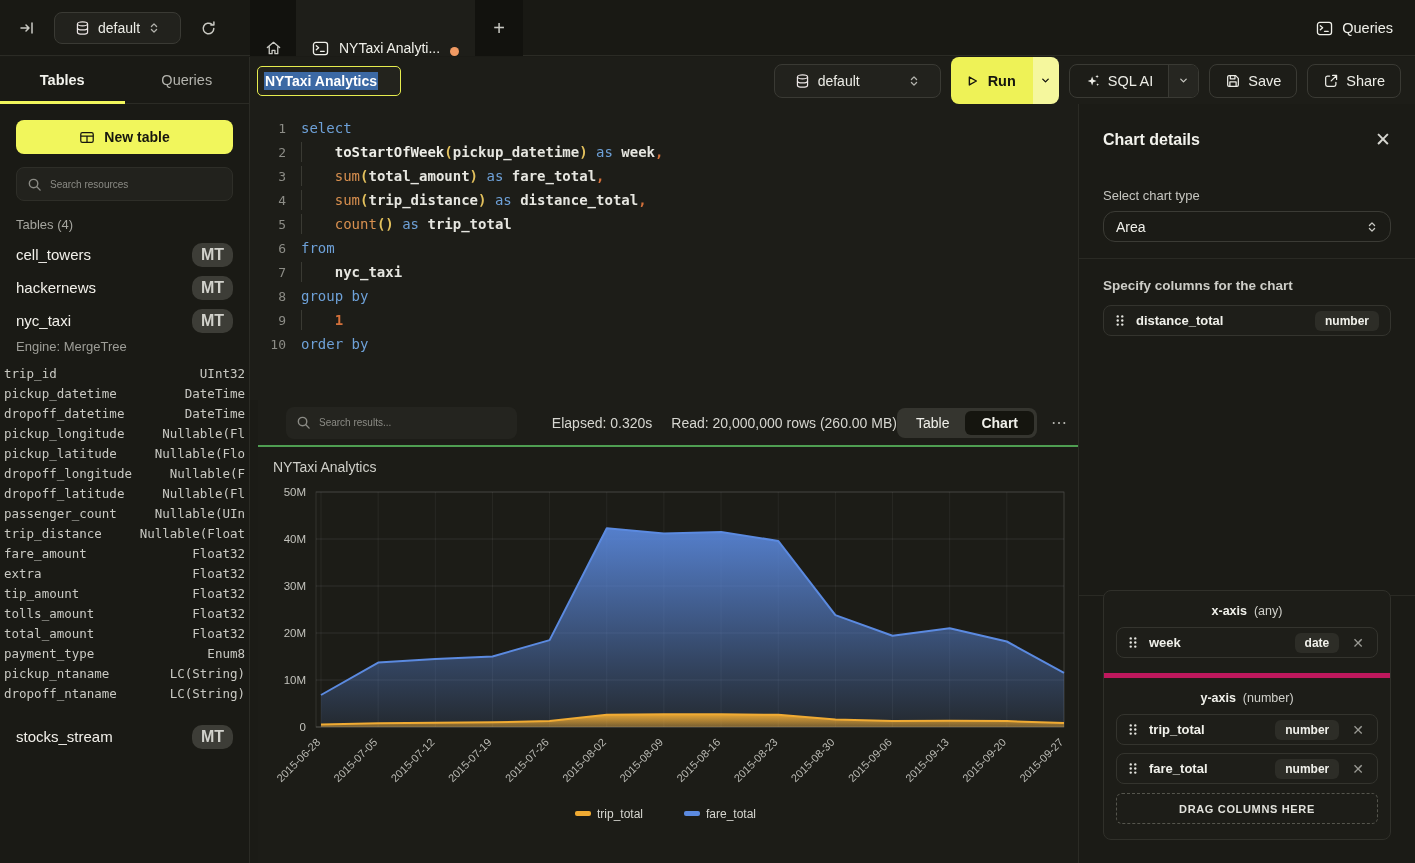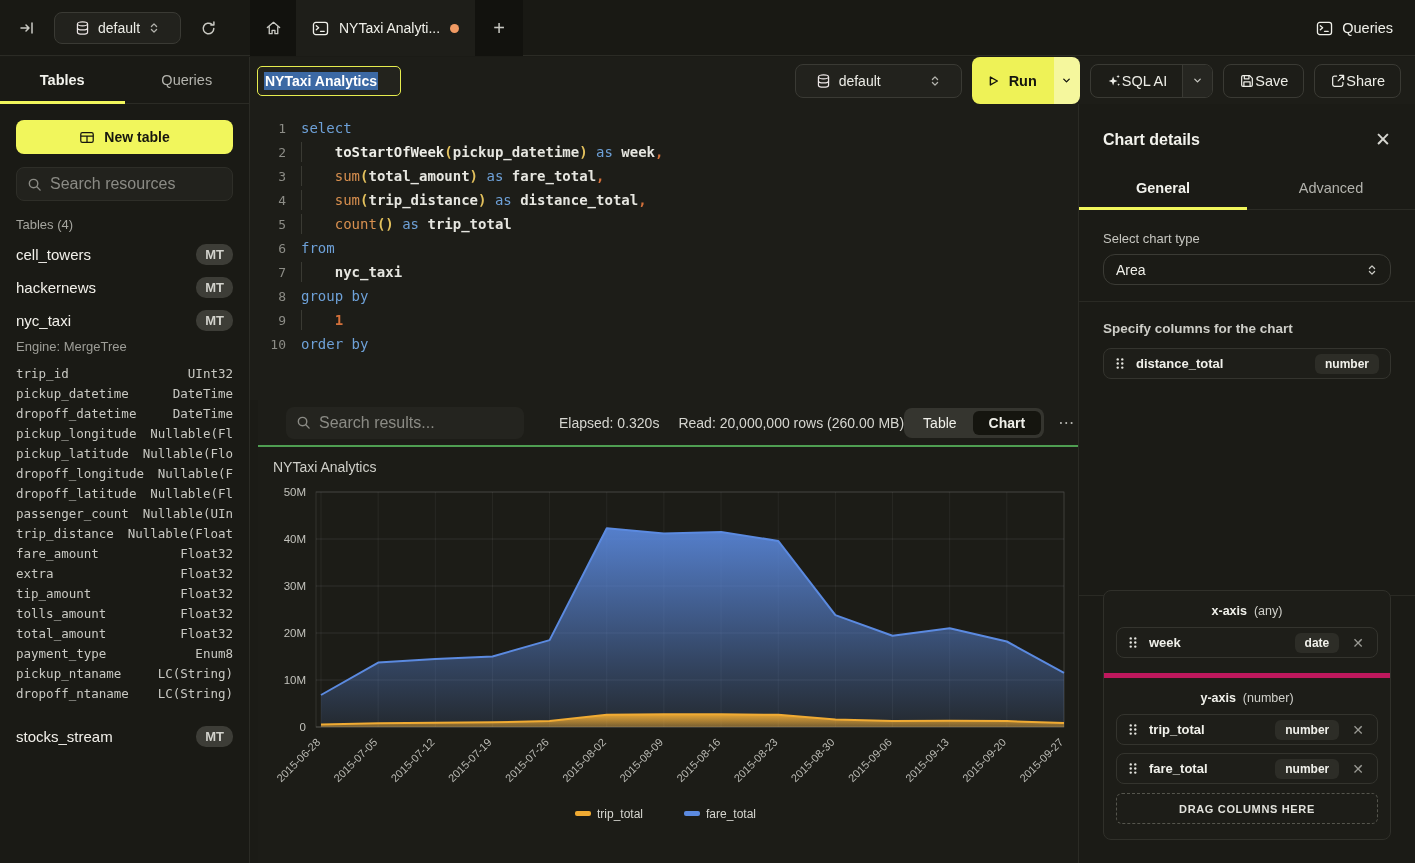--- a/index.html
+++ b/index.html
@@ -7,58 +7,58 @@
   body { font-family:"Liberation Sans", sans-serif; }
   .app { position:relative; width:1415px; height:863px; background:#1b1b16; overflow:hidden; color:#e6e6e0; }
 
   
   .topbar { position:absolute; top:0; left:0; width:100%; height:56px; background:#191914; border-bottom:1px solid #2b2b25; }
   .topbar-left { position:absolute; left:0; top:0; width:250px; height:56px; display:flex; align-items:center; gap:14px; padding:0 14px; }
   .icon-btn { display:flex; align-items:center; justify-content:center; width:26px; height:26px; color:#c9c9c3; cursor:pointer; }
   .db-select { display:flex; align-items:center; gap:8px; height:32px; padding:0 20px; border:1px solid #3a3a34; border-radius:8px; background:#222218; background:#22221d; font-size:14px; color:#ececе6; color:#ece6e6; }
   .db-select .lbl { color:#ececde; color:#ecece6; }
   .tabstrip { position:absolute; left:250px; top:0; height:56px; display:flex; align-items:stretch; background:#12120e; }
-  .tab { display:flex; align-items:center; gap:10px; padding:0 16px; color:#c9c9c3; cursor:pointer; }
+  .tab { display:flex; align-items:flex-end; gap:10px; padding:0 16px; color:#c9c9c3; cursor:pointer; }
   .tab.home { width:46px; justify-content:center; }
   .tab.active { background:#1e1e19; color:#f0f0ea; font-size:14px; }
   .tab .dot { width:9px; height:9px; border-radius:50%; background:#f09a63; }
   .plus-btn { display:flex; align-items:center; justify-content:center; width:48px; font-size:20px; color:#c9c9c3; cursor:pointer; }
   .topbar-right { position:absolute; right:0; top:0; height:56px; display:flex; align-items:center; padding-right:22px; }
   .queries-btn { display:flex; align-items:center; gap:9px; font-size:14.5px; color:#f0f0ea; cursor:pointer; }
 
   
   .sidebar { position:absolute; top:57px; left:0; width:250px; bottom:0; background:#1a1a15; border-right:1px solid #2b2b25; overflow:hidden; }
   .side-tabs { display:flex; height:47px; border-bottom:1px solid #2b2b25; }
   .side-tab { flex:1; display:flex; align-items:center; justify-content:center; font-size:14.5px; color:#b3b3ad; position:relative; cursor:pointer; }
   .side-tab.active { color:#f2f2ec; font-weight:600; }
   .side-tab.active::after { content:""; position:absolute; left:0; right:0; bottom:-1px; height:3px; background:#f1f65c; }
   .new-table-btn { display:flex; align-items:center; justify-content:center; gap:9px; width:calc(100% - 32px); margin:16px 16px 13px; height:34px; border:none; border-radius:8px; background:#f1f65c; color:#16160f; font-size:14px; font-weight:600; font-family:inherit; cursor:pointer; }
   .search-box { display:flex; align-items:center; gap:8px; margin:0 16px; height:34px; padding:0 10px; border-radius:8px; background:#22221d; border:1px solid #2e2e28; color:#8b8b85; }
-  .search-box input { flex:1; border:none; outline:none; background:transparent; color:#e6e6e0; font-size:16px; font-family:inherit; min-width:0; }
+  .search-box input { flex:1; border:none; outline:none; background:transparent; color:#e6e6e0; font-size:10px; font-family:inherit; min-width:0; }
   .search-box input::placeholder { color:#8b8b85; }
   .section-label { margin:16px 16px 6px; font-size:13px; color:#a5a59f; }
   .tbl-row { display:flex; align-items:center; height:33px; padding:0 16px; cursor:pointer; }
   .tbl-name { flex:1; font-size:15px; font-weight:500; color:#f2f0ea; }
-  .mt-badge { background:#3d3d37; color:#d2d2cc; border-radius:10px; font-size:13px; font-weight:600; padding:3px 9px; }
+  .mt-badge { background:#3d3d37; color:#d2d2cc; border-radius:10px; font-size:16px; font-weight:600; padding:3px 9px; }
   .engine-line { padding:2px 16px 8px; font-size:13px; color:#9d9d97; }
-  .cols { padding:4px 16px 14px; }
+  .cols { padding:4px 4px 14px; }
   .col-row { display:flex; justify-content:space-between; height:20px; font-family:"DejaVu Sans Mono", monospace; font-size:12.5px; color:#c9c9c3; white-space:nowrap; overflow:hidden; }
   .col-type { margin-left:8px; }
 
   
   .toolbar { position:absolute; top:57px; left:250px; width:1165px; height:47px; background:#1d1d18; display:flex; align-items:center; padding:0 14px 0 7px; }
   .title-input { width:144px; height:30px; border:1px solid #e6ec4e; border-radius:5px; background:#23231d; display:flex; align-items:center; padding:0 6px; font-size:14px; font-weight:600; overflow:hidden; white-space:nowrap; cursor:text; }
   .title-input .selected { background:#3c69a4; color:#fff; padding:1px 1px; }
   .toolbar-right { margin-left:auto; display:flex; align-items:center; gap:10px; }
   .tb-db { width:167px; height:34px; }
   .run-btn { display:flex; height:47px; border-radius:8px; overflow:hidden; cursor:pointer; }
   .run-main { display:flex; align-items:center; gap:9px; padding:0 17px 0 14px; background:#eef257; color:#15150f; font-size:14.5px; font-weight:600; }
   .run-caret { width:26px; display:flex; align-items:center; justify-content:center; background:#f5f79d; color:#15150f; }
   .ghost-btn { display:flex; align-items:center; height:34px; border:1px solid #3a3a34; border-radius:8px; color:#ececе6; color:#ecece6; font-size:14.5px; cursor:pointer; background:transparent; }
-  .ghost-btn .btn-main { display:flex; align-items:center; gap:0; padding:11px 15px; height:100%; }
+  .ghost-btn .btn-main { display:flex; align-items:center; gap:7px; padding:11px 15px; height:100%; }
   .ai-caret { width:30px; height:100%; display:flex; align-items:center; justify-content:center; border-left:1px solid #3a3a34; background:#262621; border-radius:0 7px 7px 0; color:#c9c9c3; }
 
   
   .editor { position:absolute; top:104px; left:250px; width:828px; height:296px; background:#1d1d18; padding-top:12px; font-family:"DejaVu Sans Mono", monospace; overflow:hidden; }
   .code-line { display:flex; height:24px; align-items:center; padding-left:8px; }
   .ln { width:28px; text-align:right; margin-right:15px; color:#8c8c86; font-size:13px; flex:none; }
   .code { position:relative; white-space:pre; font-size:14px; }
   .code.ind::before { content:""; position:absolute; left:0; top:-2px; bottom:-2px; border-left:1px solid #3a3a33; }
   .tk-kw { color:#6ea1d8; }
   .tk-fn { color:#d9904f; }
@@ -533,24 +533,20 @@
           </g>
         </svg>
     </div>
   </section>
 
   <aside class="rightpanel">
     <div class="rp-header">
       <span class="rp-title">Chart details</span>
       <span class="rp-close">✕</span>
     </div>
-    <div class="rp-tabs">
-      <div class="rp-tab active">General</div>
-      <div class="rp-tab">Advanced</div>
-    </div>
     <div class="rp-label">Select chart type</div>
     <div class="rp-select">
       <span>Area</span>
       <span class="chev">
         <svg class="icn" width="12" height="14" viewBox="0 0 14 16" fill="none" stroke="currentColor" stroke-width="1.5" stroke-linecap="round" stroke-linejoin="round">
             <path d="M4 6.2 L7 3.2 L10 6.2 M4 9.8 L7 12.8 L10 9.8"></path>
           </svg>
       </span>
     </div>
     <div class="rp-divider"></div>

